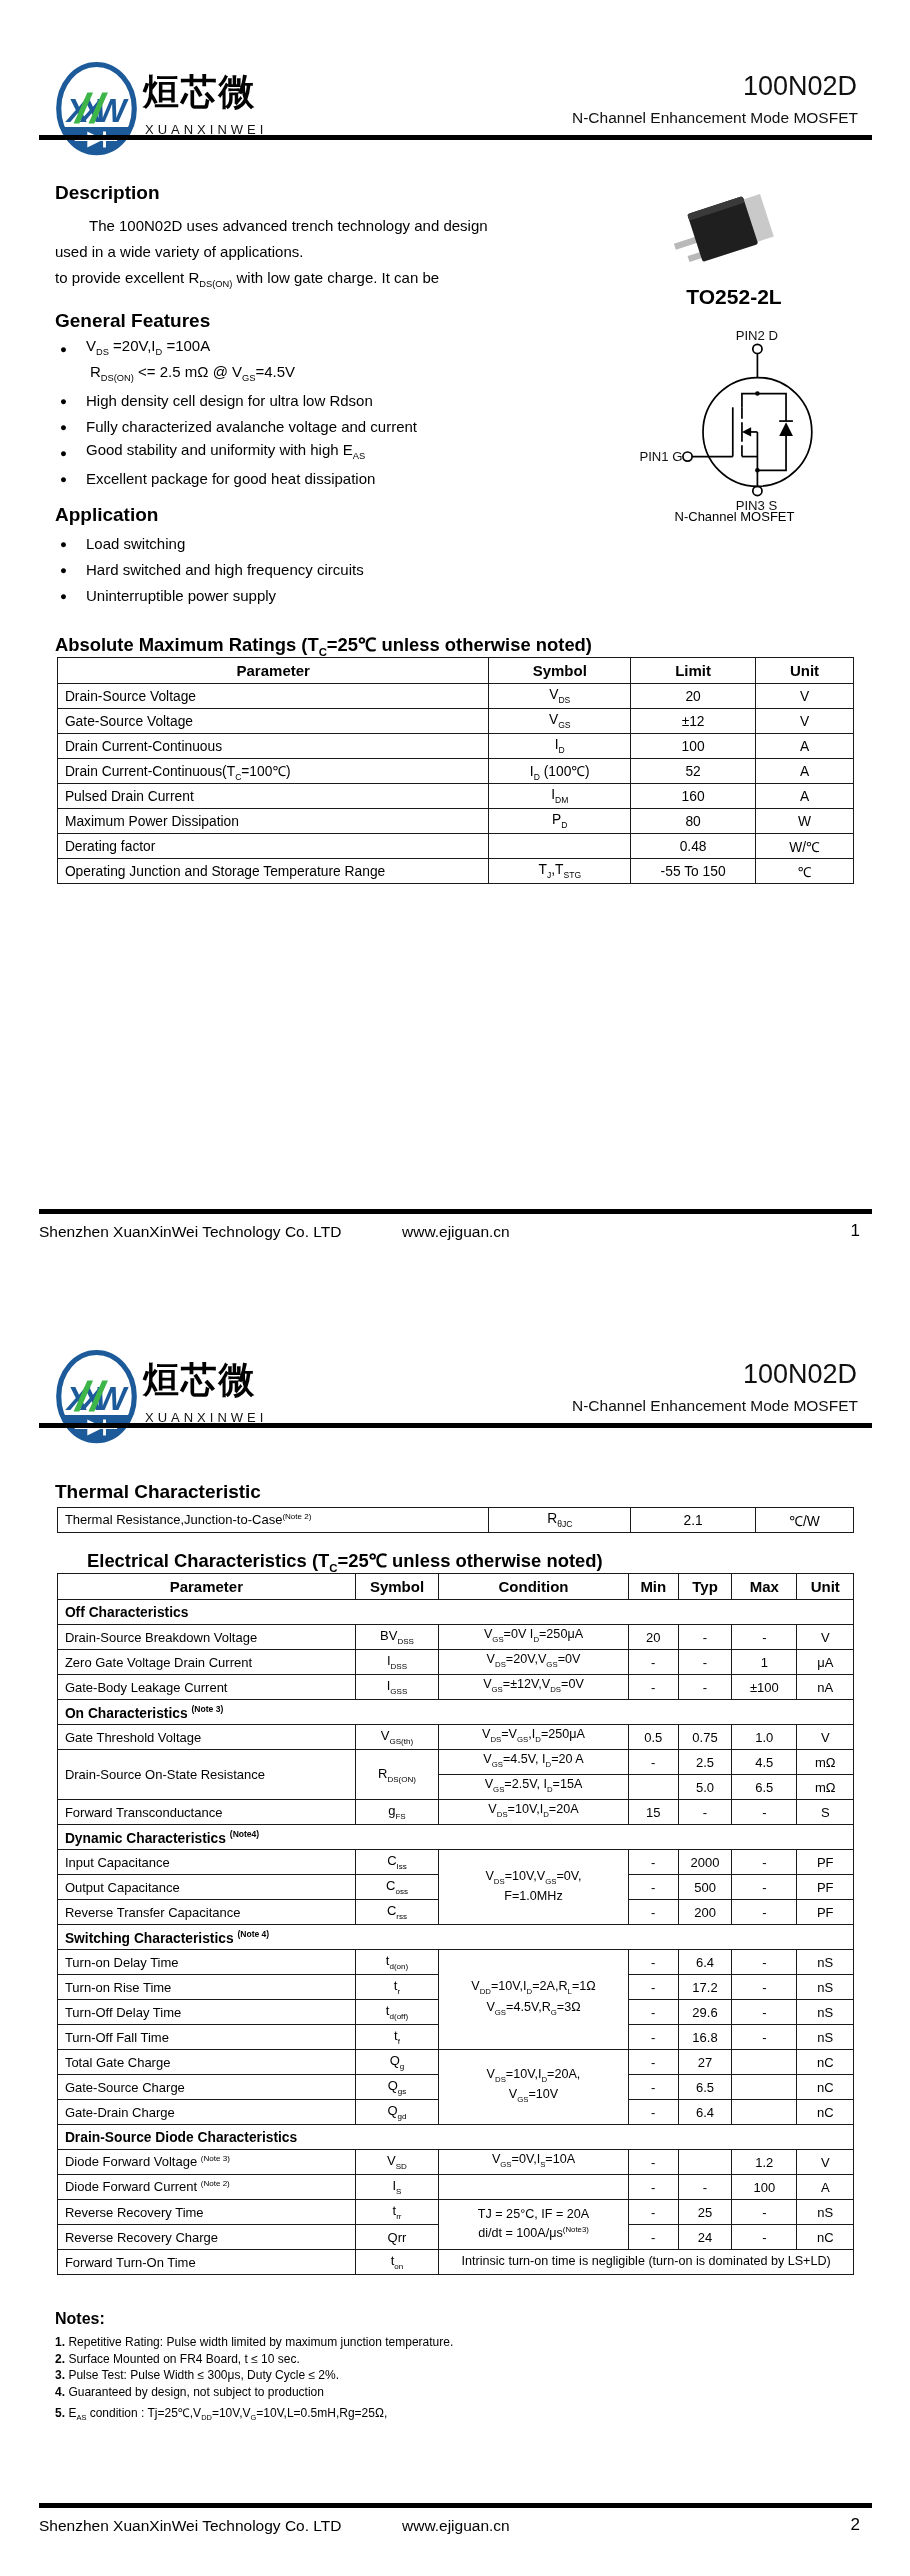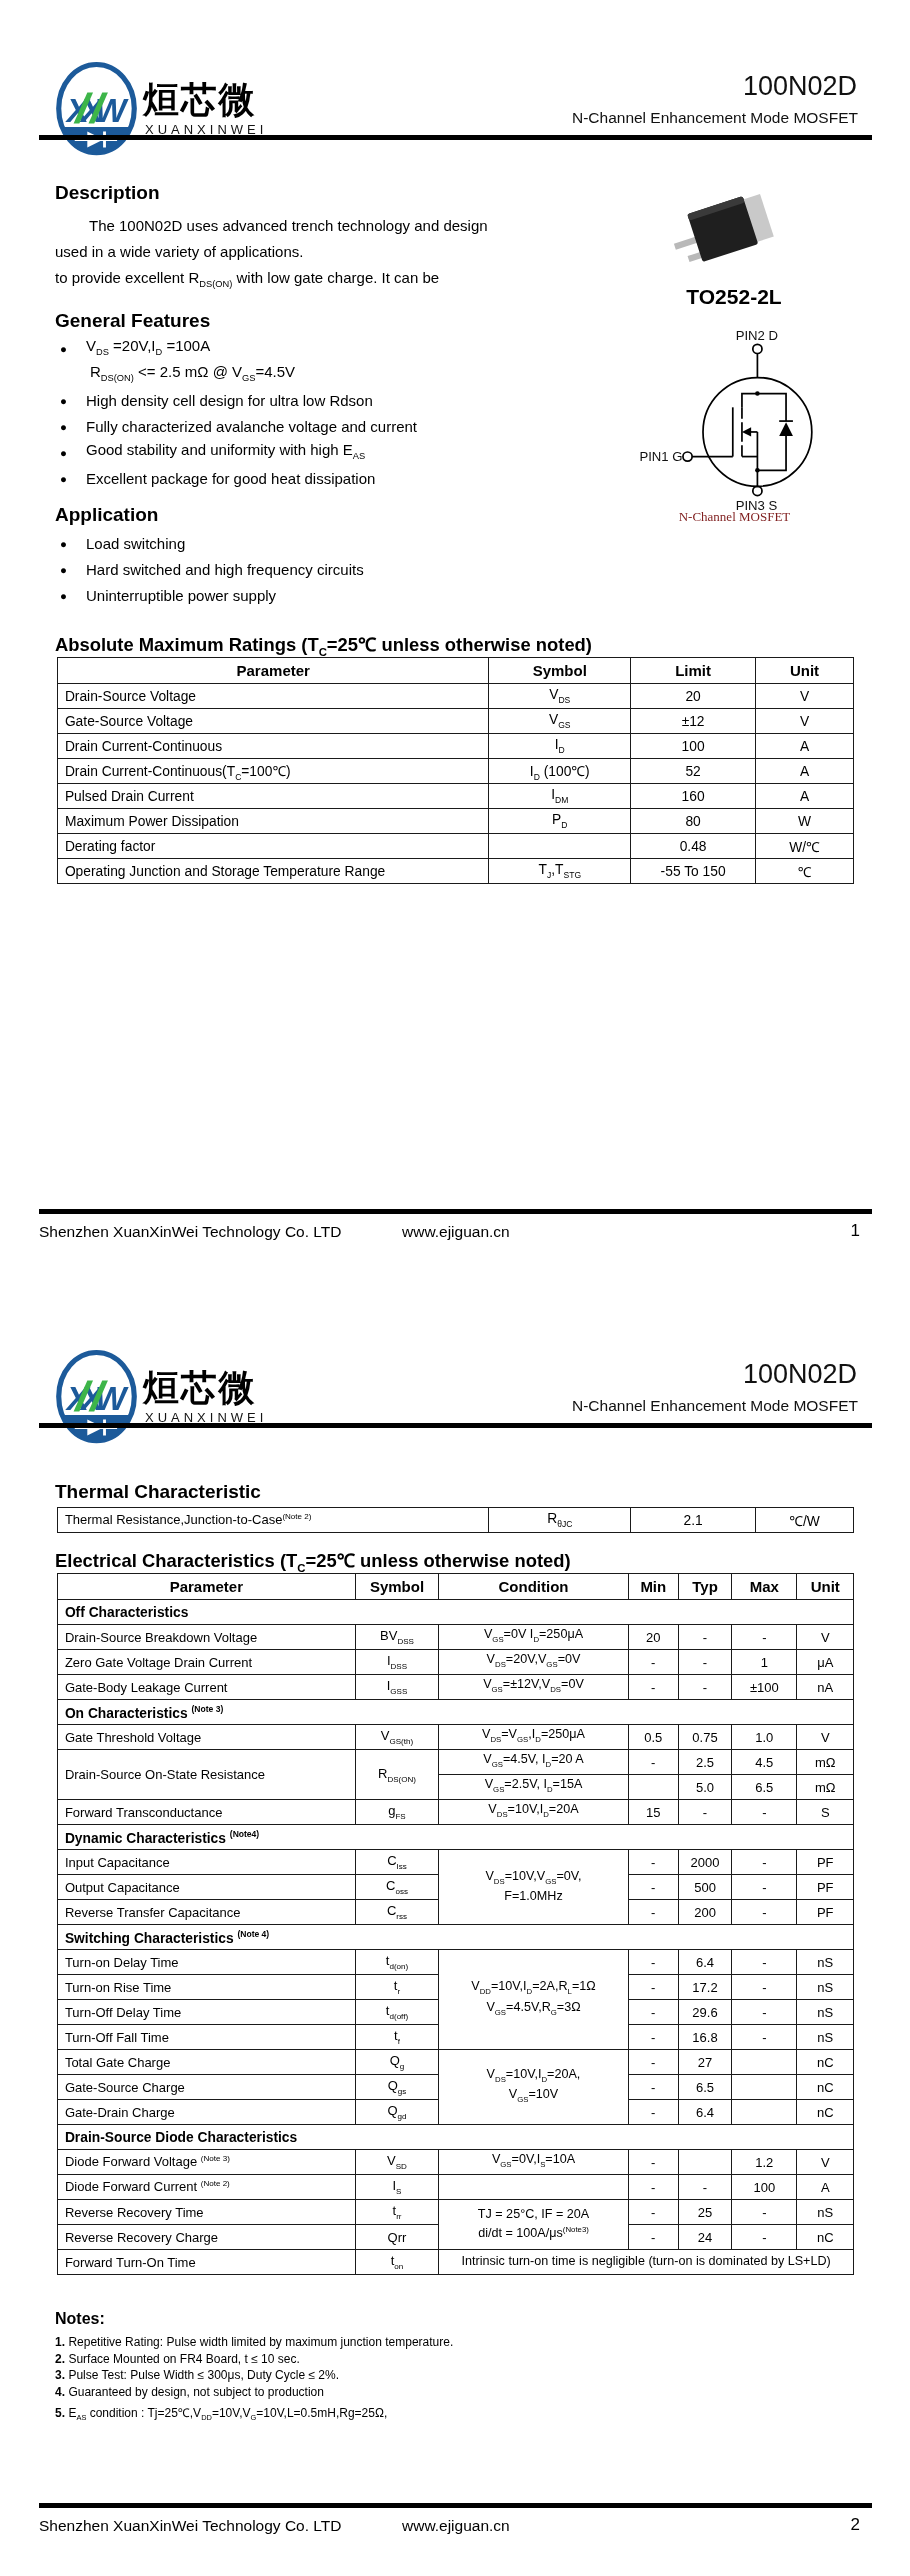--- a/index.html
+++ b/index.html
@@ -3,41 +3,41 @@
 <meta charset="utf-8">
 <style>
   * { margin:0; padding:0; box-sizing:border-box; }
   html,body { background:#ffffff; }
   body { width:910px; height:2576px; position:relative; font-family:"Liberation Sans", sans-serif; color:#000; }
   .page { position:absolute; left:0; width:910px; height:1288px; background:#fff; overflow:hidden; }
   #page1 { top:0; } #page2 { top:1288px; }
 
   
   .logo-svg { position:absolute; left:53px; top:59px; }
-  .brand-cn { position:absolute; left:143px; top:76px; font-size:36px; font-weight:bold; letter-spacing:1.7px; font-family:"DejaVu Sans", sans-serif;text-align:right; }
+  .brand-cn { position:absolute; left:143px; top:68px; font-size:36px; font-weight:bold; letter-spacing:1.7px; font-family:"DejaVu Sans", sans-serif;text-align:right; }
   .brand-en { position:absolute; left:145px; top:122px; font-size:13px; letter-spacing:4px; color:#141414; }
   .part-number { position:absolute; right:53px; top:71px; font-size:27px; color:#111; }
   .subtitle { position:absolute; right:52px; top:109px; font-size:15.5px; color:#111; }
   .hrule { position:absolute; left:39px; width:833px; height:5.2px; background:#000; top:135px; }
 
   .sec-title { position:absolute; left:55px; font-size:19px; font-weight:bold; }
 
   .desc-line { height:26px; line-height:26px; font-size:15px; }
   .desc-indent { padding-left:34px; }
 
   .blist { position:absolute; left:60px; }
   .blist-item { height:26px; line-height:26px; font-size:15px; display:flex; align-items:center; }
   .bullet { width:26px; font-size:11.5px; }
   .no-bullet { padding-left:30px; }
 
   sub { font-size:62%; }
   sup { font-size:62%; vertical-align:super; }
 
   .pkg-caption { position:absolute; left:651px; width:166px; top:285px; text-align:center; font-size:21px; font-weight:bold; }
-  .sym-caption { position:absolute; left:637px; width:195px; top:509px; text-align:center; font-size:13px; color:#7f1d1d;font-family:Liberation Serif, serif; }
+  .sym-caption { position:absolute; left:637px; width:195px; top:509px; text-align:center; font-size:13px; color:#000000; }
 
   table { border-collapse:collapse; table-layout:fixed; width:797px; }
   .dtable { position:absolute; left:57px; border:1.7px solid #1a1a1a; }
   .dtable td, .dtable th { border:1.1px solid #1a1a1a; font-size:13px; vertical-align:middle; overflow:hidden; }
   .dtable th { font-size:15px; font-weight:bold; text-align:center; height:26px; }
   .dtable td { height:25px; text-align:center; }
   .dtable td.param { text-align:left; padding-left:6.9px; font-size:13px; }
   .dtable td.sec { text-align:left; padding-left:6.9px; font-weight:bold; font-size:13.8px;margin-left:48px; }
   .dtable td.cond { font-size:12.6px; line-height:15.5px; }
   .amr td { height:25px; font-size:13.8px; }
@@ -284,21 +284,21 @@
     <tbody id="thermal-body">
         <tr>
           <td class="param">Thermal Resistance,Junction-to-Case<sup>(Note 2)</sup></td>
           <td>R<sub>θJC</sub></td>
           <td>2.1</td>
           <td>℃/W</td>
         </tr>
       </tbody>
   </table>
 
-  <div class="sec-title" style="top:259px; font-size:18.4px;">Electrical Characteristics (T<sub>C</sub>=25℃ unless otherwise noted)</div>
+  <div class="sec-title" style="top:259px; font-size:18.4px;margin-left:32px;">Electrical Characteristics (T<sub>C</sub>=25℃ unless otherwise noted)</div>
   <table class="dtable elec" style="top:285px;">
     <colgroup>
       <col style="width:37.4%">
         <col style="width:10.5%">
         <col style="width:23.8%">
       <col style="width:6.3%">
         <col style="width:6.7%">
         <col style="width:8.2%">
         <col style="width:7.1%">
     </colgroup>

